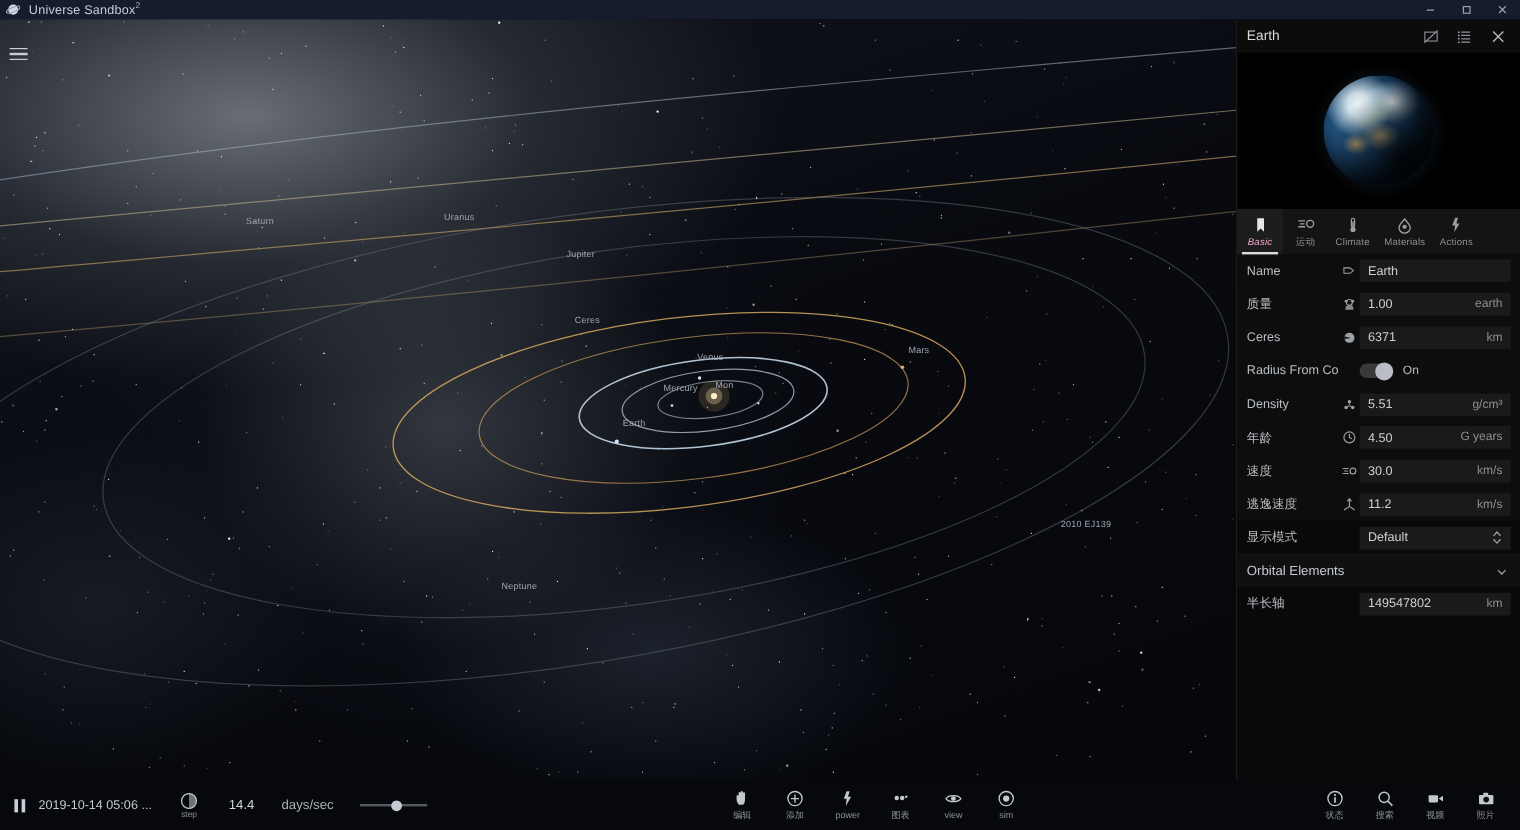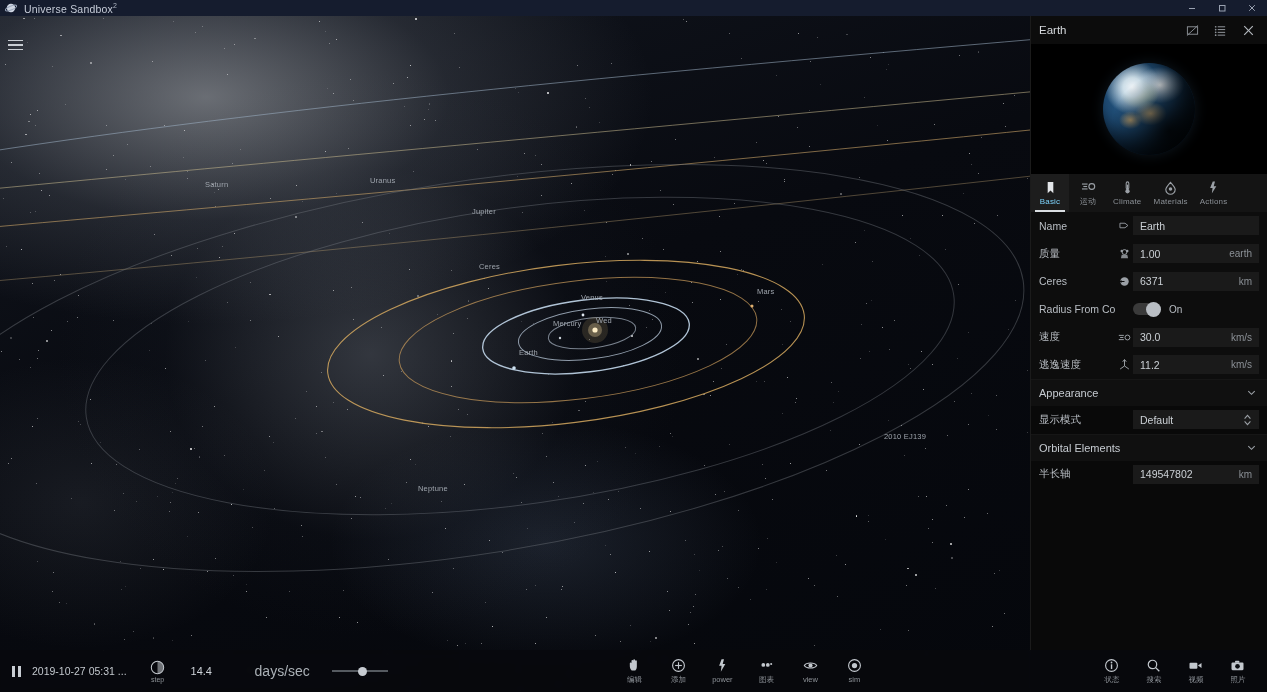--- a/index.html
+++ b/index.html
@@ -83,21 +83,21 @@
   }
 
   
   #tabs { display: flex; height: 38px; background: #141414; }
   .tab {
     flex: 0 0 auto; min-width: 38px; padding: 0 6px;
     display: flex; flex-direction: column; align-items: center;
     justify-content: center; gap: 2px; color: #8b9096; position: relative;
   }
   .tab .tab-label { font-size: 8px; letter-spacing: .2px; white-space: nowrap; }
-  .tab.active { background: #1d1d1d; color: #7dd3fc; }
+  .tab.active { background: #1d1d1d; color: #f9a8d4; font-style: italic; }
   .tab.active::after {
     content: ""; position: absolute; left: 4px; right: 4px; bottom: 0;
     height: 2px; background: #d9dde1;
   }
 
   
   #props { background: #0d0d0d; }
   .prow {
     height: 27.8px; display: flex; align-items: center;
     padding-left: 8px; position: relative;
@@ -150,21 +150,21 @@
   }
   #bb-left { display: flex; align-items: center; height: 42px; }
   .bb-pause { width: 32px; display: flex; align-items: center; justify-content: center; color: #c9ced4; }
   .bb-date { font-size: 10.5px; color: #c3c8ce; white-space: nowrap; margin-right: 14px; }
   .bb-step {
     display: flex; flex-direction: column; align-items: center; gap: 1px;
     color: #c3c8ce; width: 34px;
   }
   .bb-step .bb-sublabel { font-size: 7px; color: #8d9298; }
   .bb-rate { font-size: 11px; color: #cdd2d8; margin-left: 16px; width: 40px; }
-  .bb-rate-unit { font-size: 14px; color: #aab0b6; margin-left: 24px; }
+  .bb-rate-unit { font-size: 11px; color: #aab0b6; margin-left: 4px; }
   .bb-slider {
     margin-left: 22px; width: 56px; height: 12px; position: relative;
     display: flex; align-items: center;
   }
   .bb-slider .track { width: 100%; height: 1.5px; background: #555a60; }
   .bb-slider .thumb {
     position: absolute; left: 26px; width: 9px; height: 9px;
     border-radius: 50%; background: #c6cbd1;
   }
   #bb-center { display: flex; align-items: center; gap: 22px; margin: 0 auto; }
@@ -776,21 +776,21 @@
       <circle cx="583" cy="299" r="1.4" fill="#dfe6ee"></circle>
       <circle cx="560" cy="322" r="1.2" fill="#cdd4dc"></circle>
     </svg>
 
     <div id="labels">
         <div class="obj-label" style="left: 205px; top: 164px;">Saturn</div>
         <div class="obj-label" style="left: 370px; top: 160px;">Uranus</div>
         <div class="obj-label" style="left: 472px; top: 191px;">Jupiter</div>
         <div class="obj-label" style="left: 479px; top: 246px;">Ceres</div>
         <div class="obj-label" style="left: 581px; top: 277px;">Venus</div>
-        <div class="obj-label" style="left: 596px; top: 300px;">Wed</div>
+        <div class="obj-label" style="left: 596px; top: 300px;">Mon</div>
         <div class="obj-label" style="left: 553px; top: 303px;">Mercury</div>
         <div class="obj-label" style="left: 519px; top: 332px;">Earth</div>
         <div class="obj-label" style="left: 757px; top: 271px;">Mars</div>
         <div class="obj-label" style="left: 418px; top: 468px;">Neptune</div>
         <div class="obj-label" style="left: 884px; top: 416px;">2010 EJ139</div>
       </div>
 
     <div id="hamburger">
       <span></span>
       <span></span>
@@ -922,20 +922,49 @@
           <span class="plabel">Radius From Co...</span>
           <span class="picon"></span>
           <span class="toggle-wrap">
             <span class="toggle">
               <span class="knob"></span>
             </span>
             <span class="toggle-label">On</span>
           </span>
         </div>
         <div class="prow">
+          <span class="plabel">Density</span>
+          <span class="picon">
+            <svg width="13" height="13" viewBox="0 0 16 16">
+              <circle cx="8" cy="4.6" r="1.8" fill="#9ba0a6"></circle>
+              <circle cx="4.6" cy="10.6" r="1.8" fill="#9ba0a6"></circle>
+              <circle cx="11.4" cy="10.6" r="1.8" fill="#9ba0a6"></circle>
+              <line x1="8" y1="6.4" x2="8" y2="8.4" stroke="#9ba0a6" stroke-width="1"></line>
+              <line x1="5.6" y1="9.2" x2="10.4" y2="9.2" stroke="#9ba0a6" stroke-width="1"></line>
+            </svg>
+          </span>
+          <span class="pfield">
+            <span class="pval">5.51</span>
+            <span class="punit">g/cm³</span>
+          </span>
+        </div>
+        <div class="prow">
+          <span class="plabel">年龄</span>
+          <span class="picon">
+            <svg width="13" height="13" viewBox="0 0 16 16">
+              <circle cx="8" cy="8" r="5.6" fill="none" stroke="#9ba0a6" stroke-width="1.2"></circle>
+              <polyline points="8,4.6 8,8 10.6,9.4" fill="none" stroke="#9ba0a6" stroke-width="1.2"></polyline>
+            </svg>
+          </span>
+          <span class="pfield">
+            <span class="pval">4.50</span>
+            <span class="punit">G years</span>
+          </span>
+        </div>
+        <div class="prow">
           <span class="plabel">速度</span>
           <span class="picon">
             <svg width="13" height="13" viewBox="0 0 16 16">
               <circle cx="11.6" cy="8" r="3" fill="none" stroke="#9ba0a6" stroke-width="1.2"></circle>
               <line x1="1" y1="5.4" x2="7.2" y2="5.4" stroke="#9ba0a6" stroke-width="1.2"></line>
               <line x1="2.6" y1="8" x2="6.6" y2="8" stroke="#9ba0a6" stroke-width="1.2"></line>
               <line x1="1" y1="10.6" x2="7.2" y2="10.6" stroke="#9ba0a6" stroke-width="1.2"></line>
             </svg>
           </span>
           <span class="pfield">
@@ -952,28 +981,20 @@
               <path d="M2.6 13.6 L8 9.8 L13.4 13.6" fill="none" stroke="#9ba0a6" stroke-width="1.2"></path>
             </svg>
           </span>
           <span class="pfield">
             <span class="pval">11.2</span>
             <span class="punit">km/s</span>
           </span>
         </div>
       </div>
 
-    <div class="section-head">
-      <span class="sh-title">Appearance</span>
-      <span class="sh-chev">
-        <svg width="11" height="11" viewBox="0 0 12 12">
-            <polyline points="2.5,4.5 6,8 9.5,4.5" fill="none" stroke="#9ba0a6" stroke-width="1.2"></polyline>
-          </svg>
-      </span>
-    </div>
     <div class="prow">
       <span class="plabel">显示模式</span>
       <span class="picon"></span>
       <span class="pfield">
         <span class="pval">Default</span>
         <span class="stepper">
           <svg width="9" height="14" viewBox="0 0 9 14">
             <polyline points="1.6,5.6 4.5,2.4 7.4,5.6" fill="none" stroke="#9ba0a6" stroke-width="1.1"></polyline>
             <polyline points="1.6,8.4 4.5,11.6 7.4,8.4" fill="none" stroke="#9ba0a6" stroke-width="1.1"></polyline>
           </svg>
@@ -1000,21 +1021,21 @@
   </div>
 
   <div id="bottombar">
     <div id="bb-left">
       <div class="bb-pause">
         <svg width="11" height="13" viewBox="0 0 11 13">
           <rect x="1" y="1" width="3" height="11" fill="#c9ced4"></rect>
           <rect x="7" y="1" width="3" height="11" fill="#c9ced4"></rect>
         </svg>
       </div>
-      <span class="bb-date">2019-10-27 05:31 ...</span>
+      <span class="bb-date">2019-10-14 05:06 ...</span>
       <div class="bb-step">
         <svg width="15" height="15" viewBox="0 0 16 16">
           <circle cx="8" cy="8" r="6.6" fill="none" stroke="#c3c8ce" stroke-width="1.1"></circle>
           <path d="M8 1.6 A6.4 6.4 0 0 1 8 14.4 Z" fill="#c3c8ce" opacity=".55"></path>
         </svg>
         <span class="bb-sublabel">step</span>
       </div>
       <span class="bb-rate">14.4</span>
       <span class="bb-rate-unit">days/sec</span>
       <div class="bb-slider">

